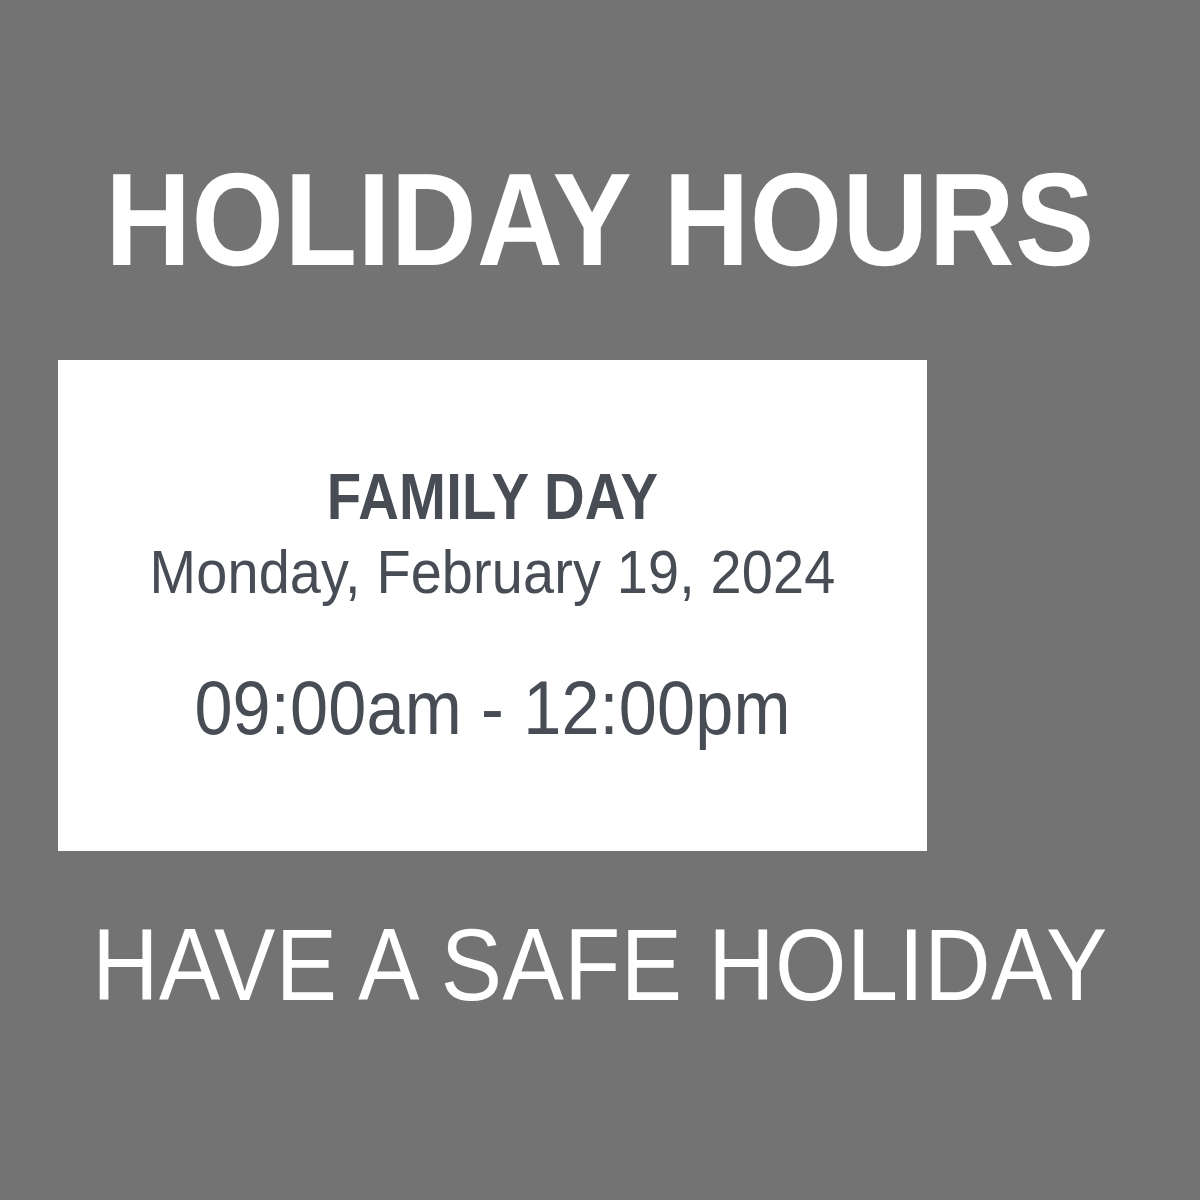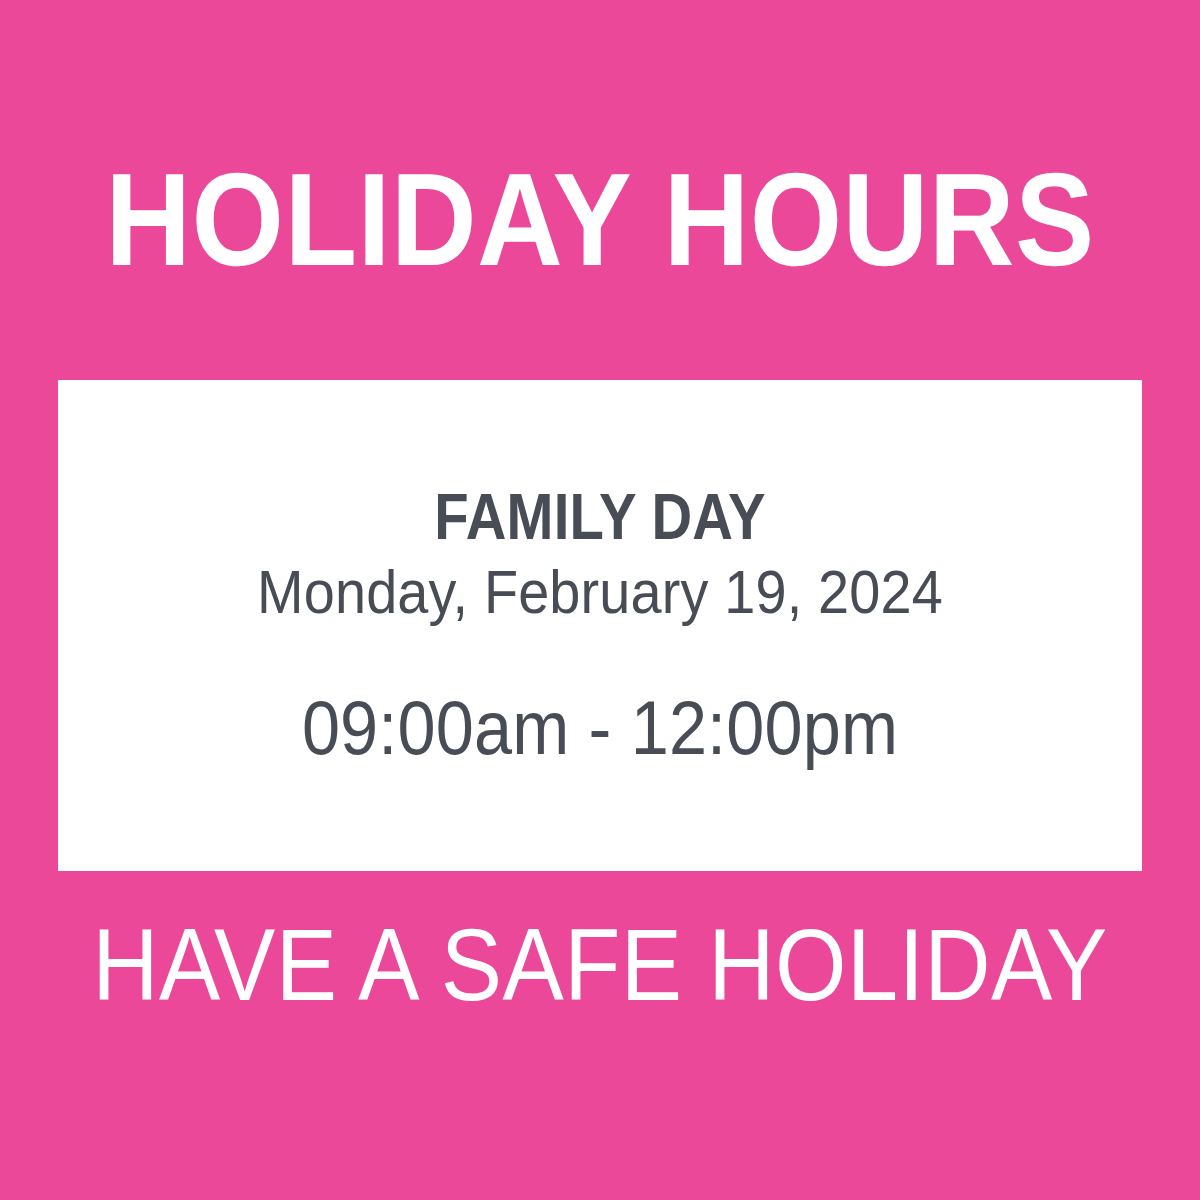--- a/index.html
+++ b/index.html
@@ -15,21 +15,21 @@
     font-family: "Liberation Sans", sans-serif;
     background: #ffffff;
   }
 
   
   .poster {
     position: relative;
     box-sizing: border-box;
     width: 1200px;
     height: 1200px;
-    background: #ec4899;
+    background: #737373;
     overflow: hidden;
   }
 
   
   .headline {
     position: absolute;
     left: 0;
     top: 150px;
     width: 1200px;
     height: 140px;
@@ -45,22 +45,22 @@
     white-space: nowrap;
     transform: scaleX(0.90);
     transform-origin: center center;
     text-rendering: geometricPrecision;
   }
 
   
   .card {
     position: absolute;
     left: 58px;
-    top: 380px;
-    width: 1084px;
+    top: 360px;
+    width: 869px;
     height: 491px;
     background: #ffffff;
     box-sizing: border-box;
   }
 
   .card-inner {
     position: absolute;
     left: 0;
     right: 0;
     top: 105px;

